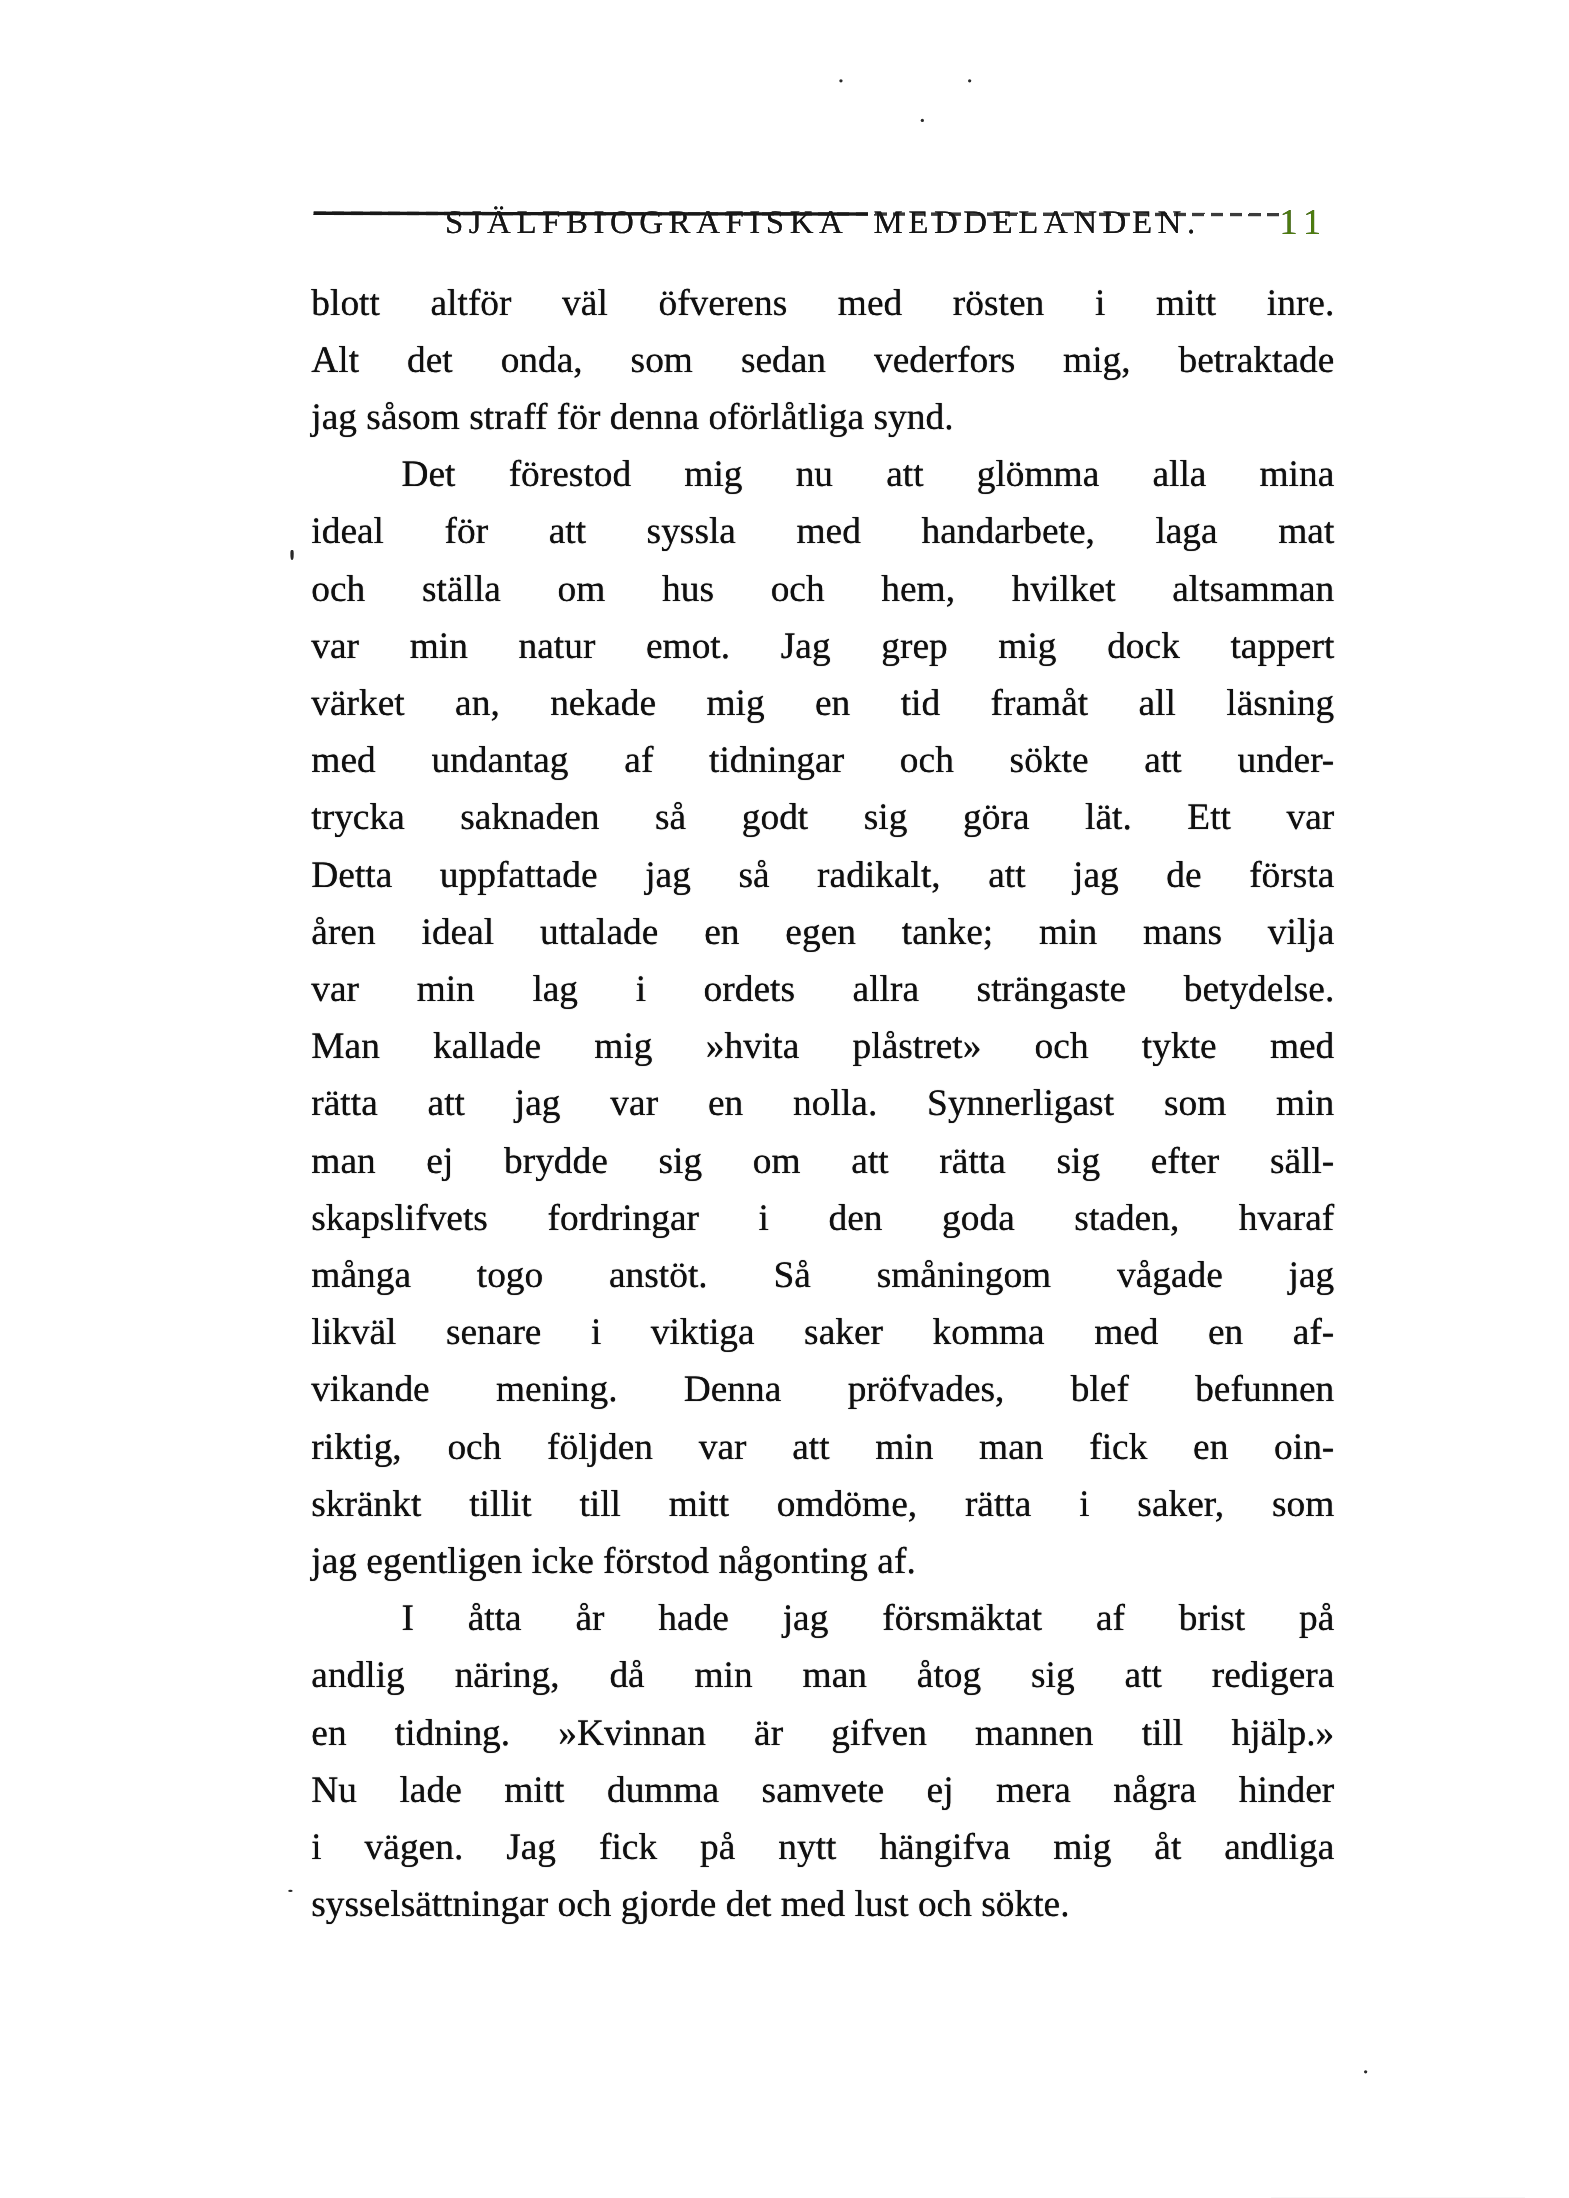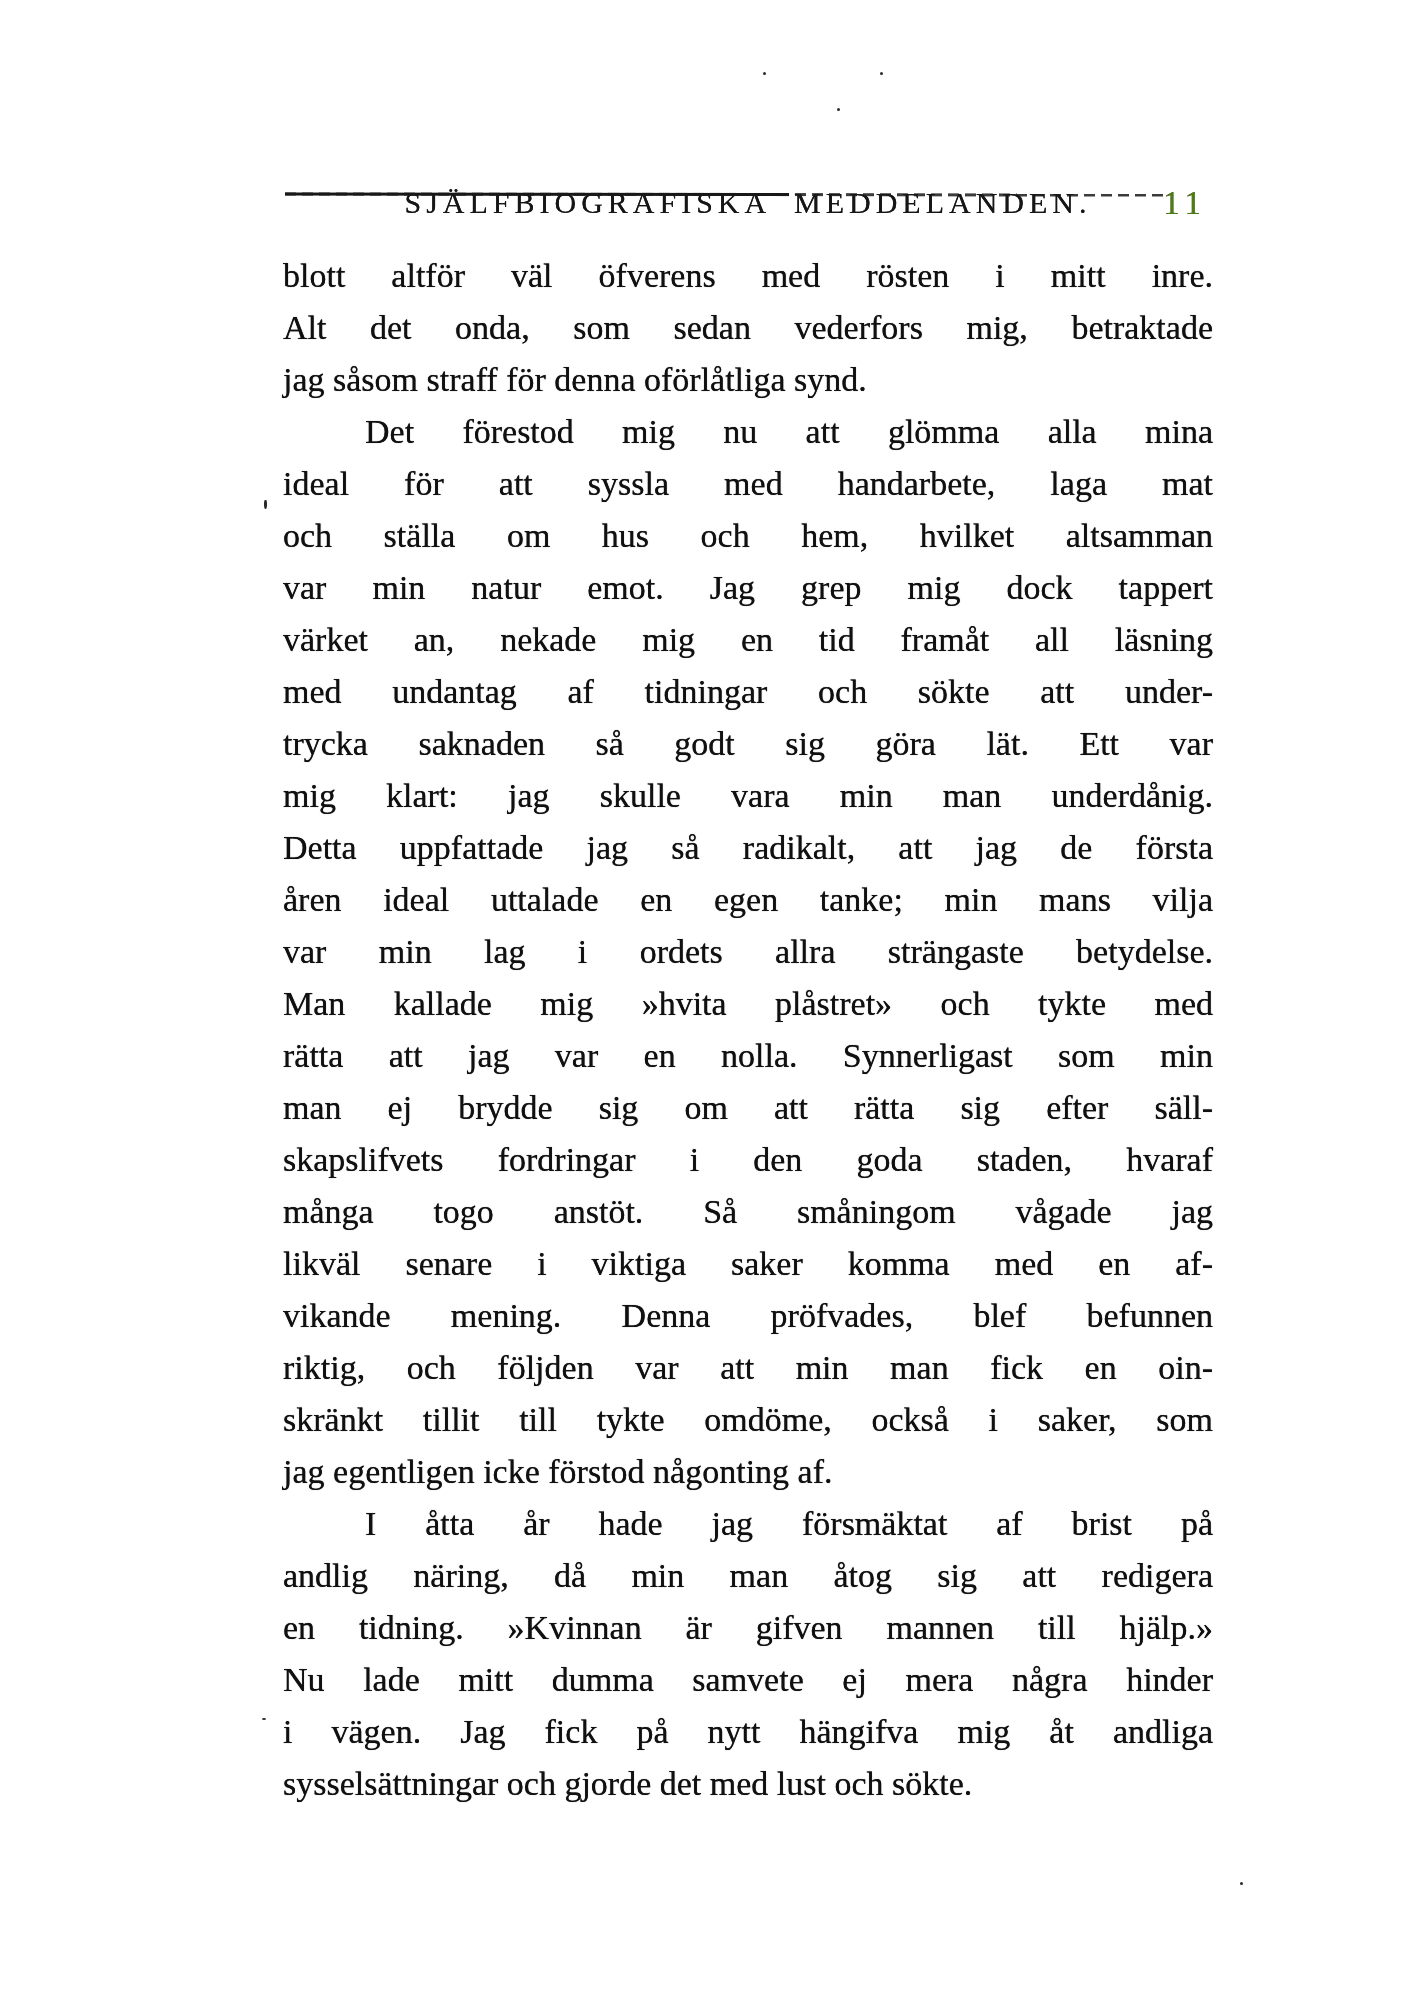--- a/index.html
+++ b/index.html
@@ -99,33 +99,32 @@
     <div class="line">blott altför väl öfverens med rösten i mitt inre.</div>
     <div class="line">Alt det onda, som sedan vederfors mig, betraktade</div>
     <div class="line end">jag såsom straff för denna oförlåtliga synd.</div>
     <div class="line indent">Det förestod mig nu att glömma alla mina</div>
     <div class="line">ideal för att syssla med handarbete, laga mat</div>
     <div class="line">och ställa om hus och hem, hvilket altsamman</div>
     <div class="line">var min natur emot. Jag grep mig dock tappert</div>
     <div class="line">värket an, nekade mig en tid framåt all läsning</div>
     <div class="line">med undantag af tidningar och sökte att under-</div>
     <div class="line">trycka saknaden så godt sig göra lät. Ett var</div>
-    <div class="line">mig klart: jag skulle vara min man underdånig.</div>
     <div class="line">Detta uppfattade jag så radikalt, att jag de första</div>
     <div class="line">åren ideal uttalade en egen tanke; min mans vilja</div>
     <div class="line">var min lag i ordets allra strängaste betydelse.</div>
     <div class="line">Man kallade mig »hvita plåstret» och tykte med</div>
     <div class="line">rätta att jag var en nolla. Synnerligast som min</div>
     <div class="line">man ej brydde sig om att rätta sig efter säll-</div>
     <div class="line">skapslifvets fordringar i den goda staden, hvaraf</div>
     <div class="line">många togo anstöt. Så småningom vågade jag</div>
     <div class="line">likväl senare i viktiga saker komma med en af-</div>
     <div class="line">vikande mening. Denna pröfvades, blef befunnen</div>
     <div class="line">riktig, och följden var att min man fick en oin-</div>
-    <div class="line">skränkt tillit till tykte omdöme, också i saker, som</div>
+    <div class="line">skränkt tillit till mitt omdöme, rätta i saker, som</div>
     <div class="line end">jag egentligen icke förstod någonting af.</div>
     <div class="line indent">I åtta år hade jag försmäktat af brist på</div>
     <div class="line">andlig näring, då min man åtog sig att redigera</div>
     <div class="line">en tidning. »Kvinnan är gifven mannen till hjälp.»</div>
     <div class="line">Nu lade mitt dumma samvete ej mera några hinder</div>
     <div class="line">i vägen. Jag fick på nytt hängifva mig åt andliga</div>
     <div class="line end">sysselsättningar och gjorde det med lust och sökte.</div>
   </div>
 
   <div class="speck" style="left:763px;  top:72px;   width:3px; height:3px;"></div>

